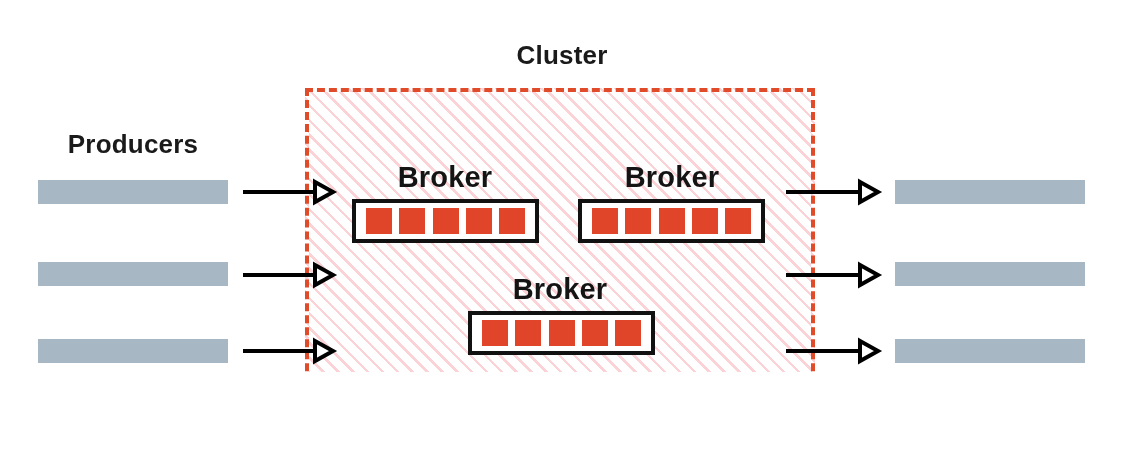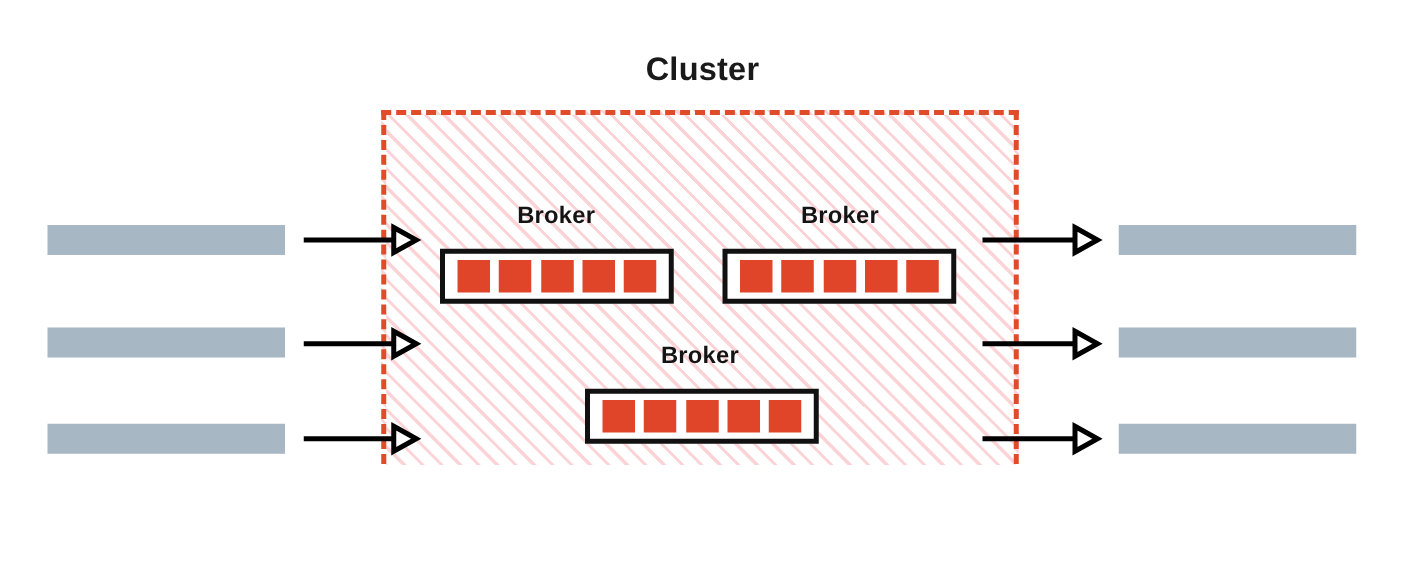--- a/index.html
+++ b/index.html
@@ -26,21 +26,21 @@
     font-weight: 600;
     color: #1a1a1a;
     letter-spacing: 0.2px;
     white-space: nowrap;
     text-align: center;
     line-height: 1;
   }
   .broker-title {
     position: absolute;
     font-family: "Liberation Sans", sans-serif;
-    font-size: 19px;
+    font-size: 29px;
     font-weight: 600;
     color: #141414;
     letter-spacing: 0.2px;
     white-space: nowrap;
     text-align: center;
     line-height: 1;
   }
 
   
   .node-bar {
@@ -93,20 +93,21 @@
     overflow: visible;
   }
 </style>
 </head>
 <body>
 
 <div id="canvas">
 
   <div class="section-title" style="left:462px; top:42px; width:200px;">Cluster</div>
 
+  <div class="section-title" style="left:33px; top:131px; width:200px;">Producers</div>
 
 
   <div class="node-bar" style="left:38px; top:180px;"></div>
   <div class="node-bar" style="left:38px; top:262px;"></div>
   <div class="node-bar" style="left:38px; top:339px;"></div>
 
   <div class="node-bar" style="left:895px; top:180px;"></div>
   <div class="node-bar" style="left:895px; top:262px;"></div>
   <div class="node-bar" style="left:895px; top:339px;"></div>
 

